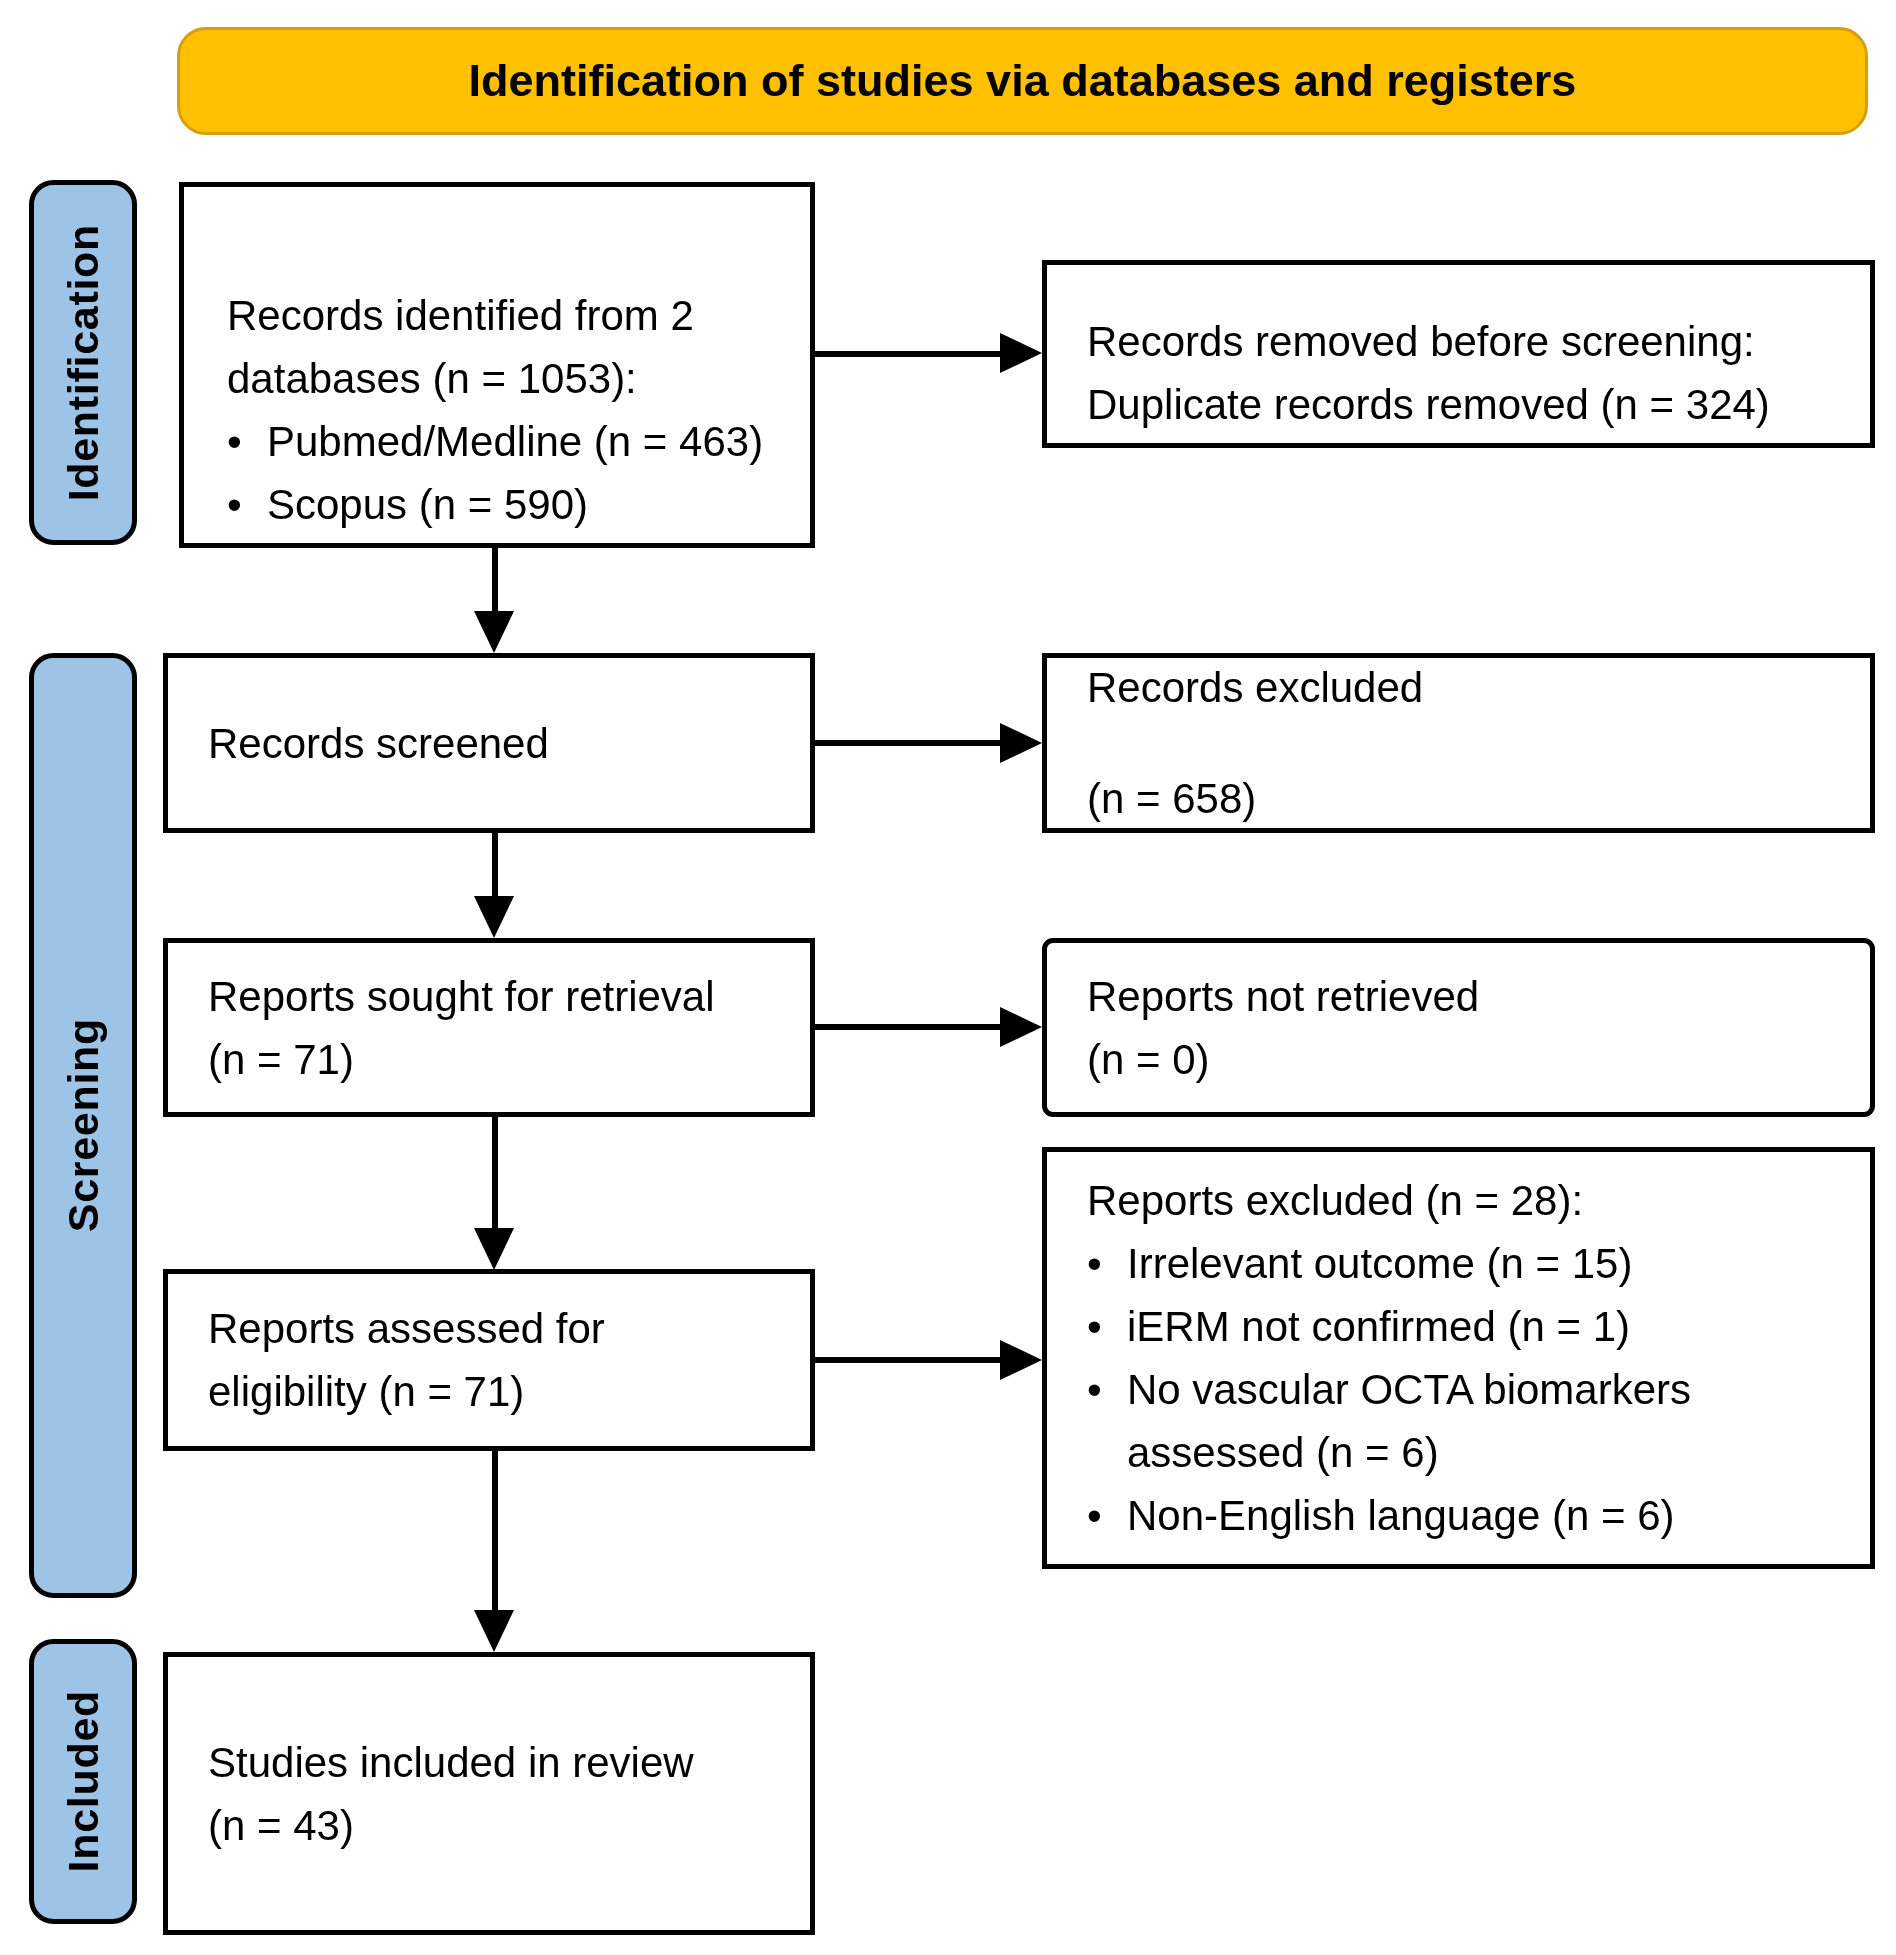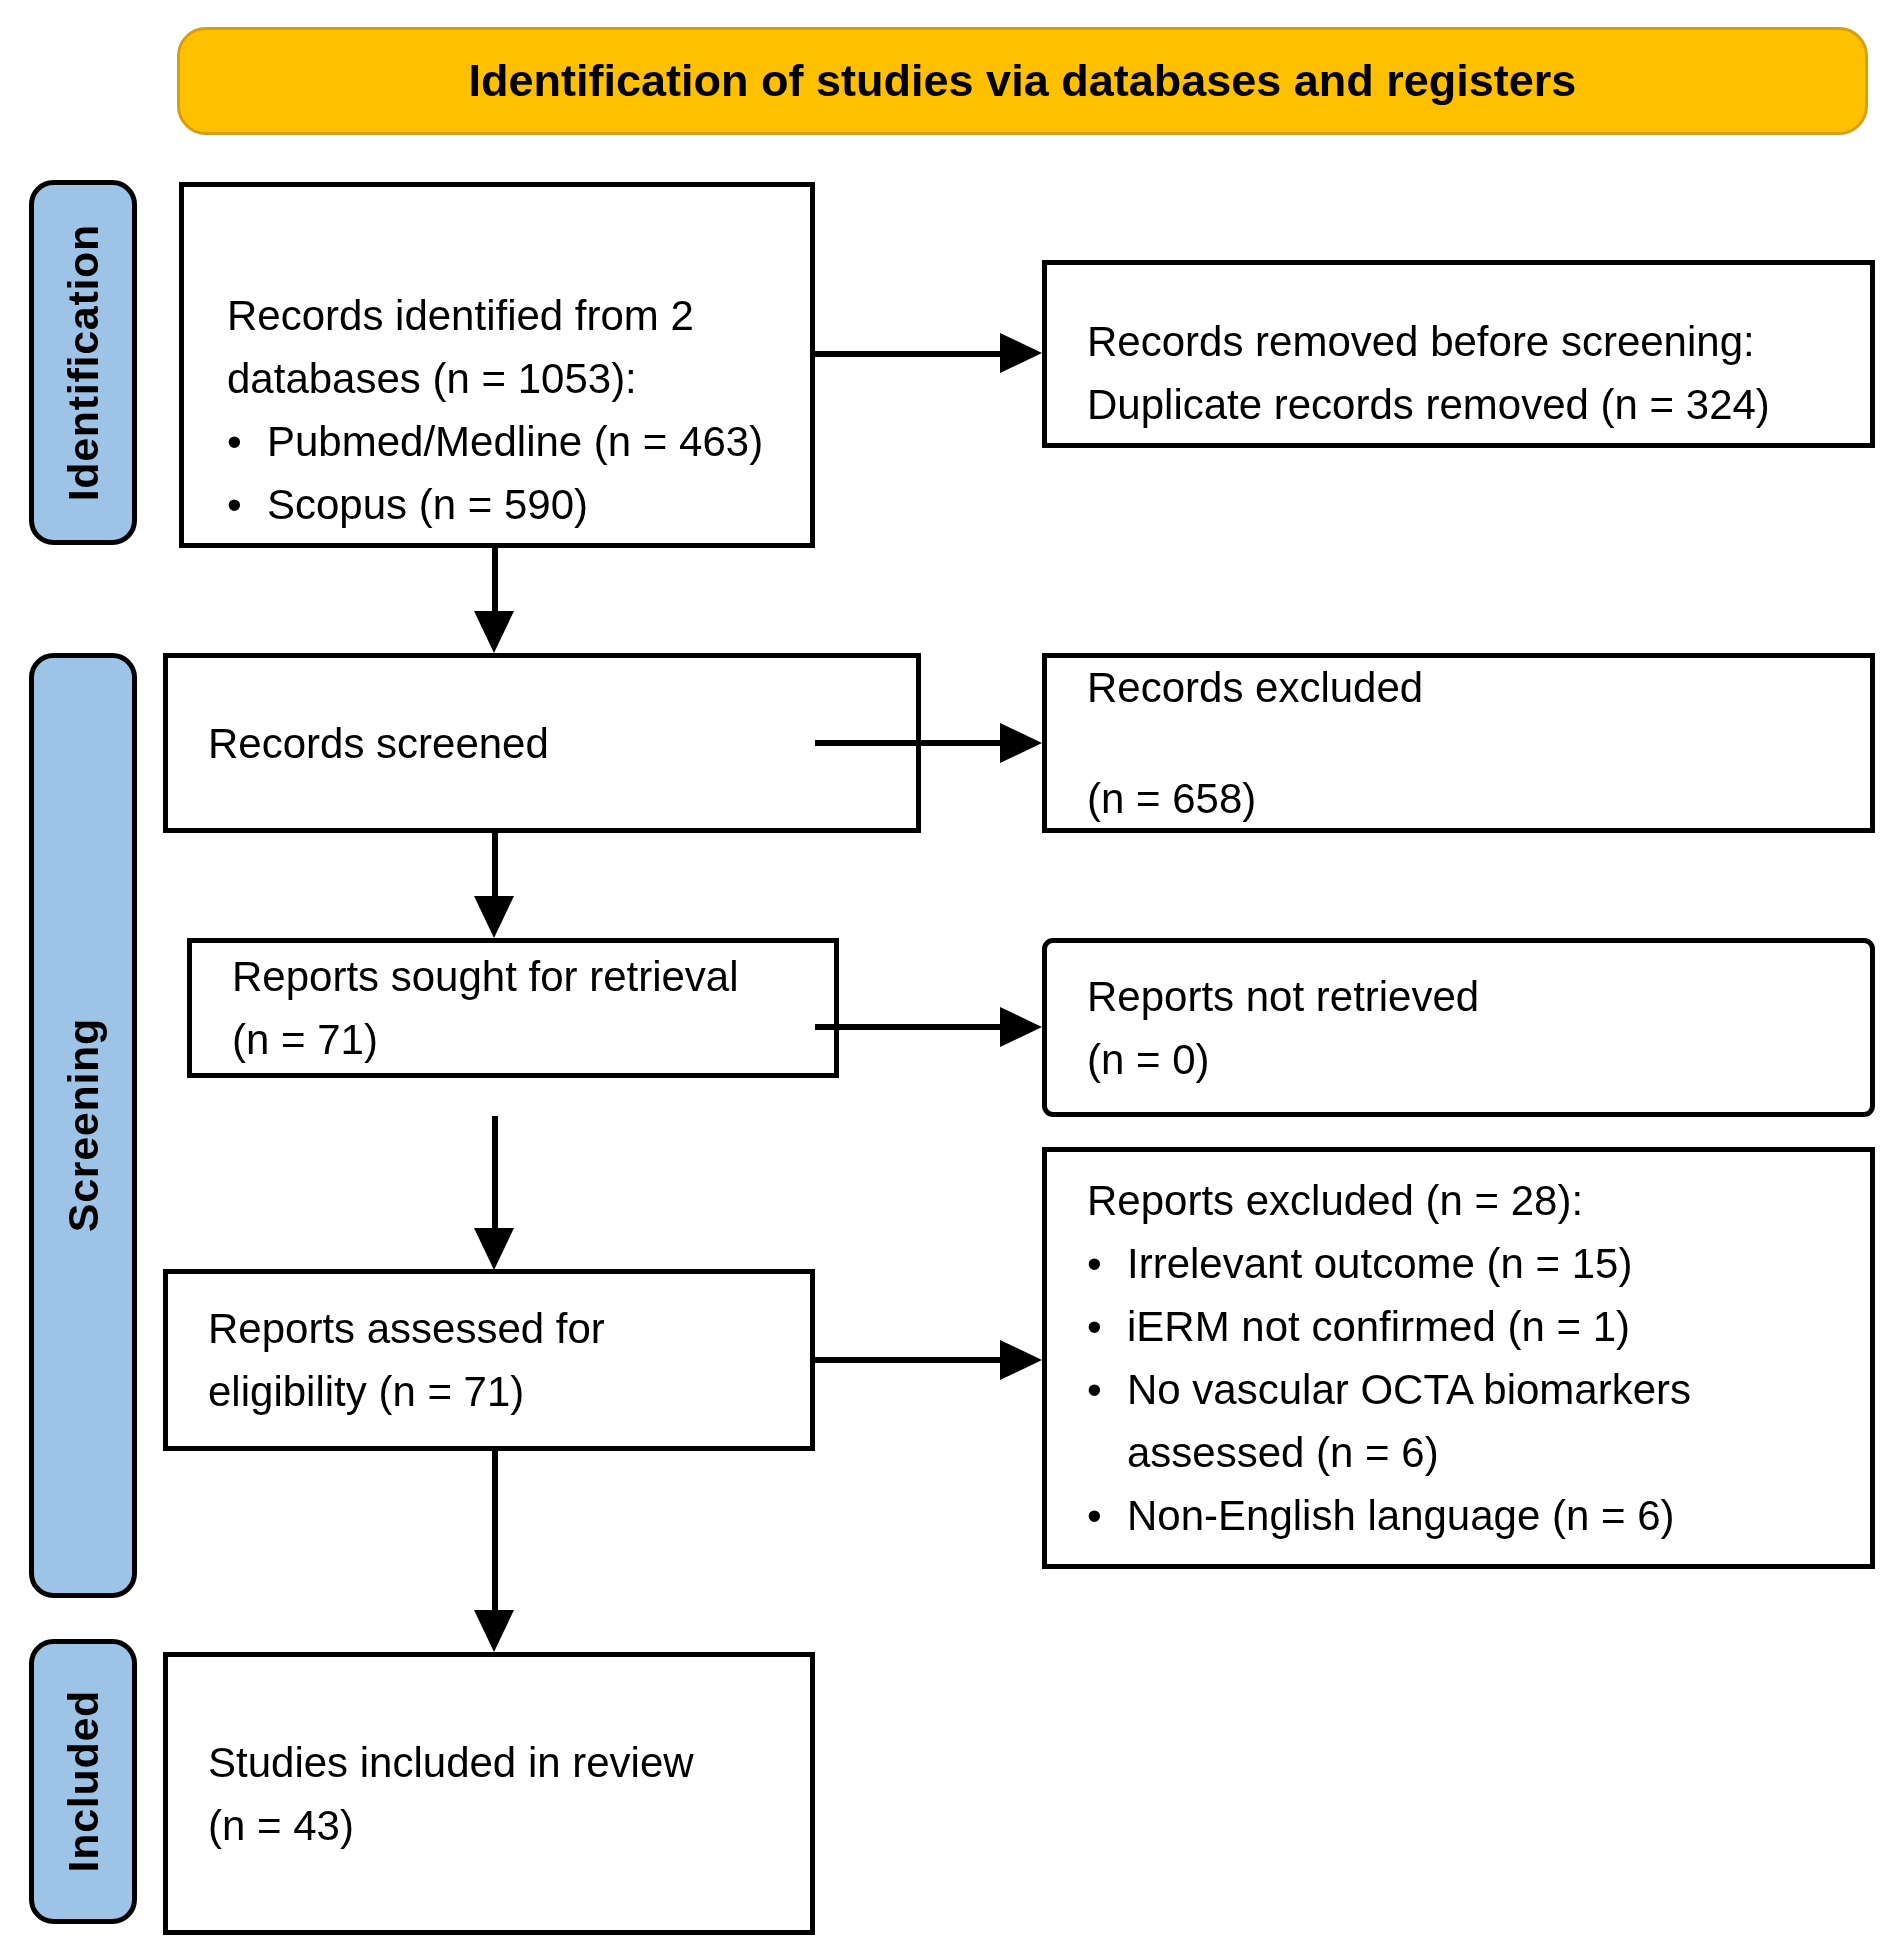--- a/index.html
+++ b/index.html
@@ -101,30 +101,30 @@
       <li>Pubmed/Medline (n = 463)</li>
       <li>Scopus (n = 590)</li>
     </ul>
   </div>
 
   <div class="box" style="left:1042px; top:260px; width:833px; height:188px;justify-content:flex-end;">
     <div>Records removed before screening:</div>
     <div>Duplicate records removed (n = 324)</div>
   </div>
 
-  <div class="box" style="left:163px; top:653px; width:758px; height:180px;">
+  <div class="box" style="left:163px; top:653px; width:652px; height:180px;">
     <div>Records screened</div>
   </div>
 
   <div class="box" style="left:1042px; top:653px; width:833px; height:180px;gap:48px;">
     <div>Records excluded</div>
     <div>(n = 658)</div>
   </div>
 
-  <div class="box" style="left:163px; top:938px; width:652px; height:140px;margin-left:24px;">
+  <div class="box" style="left:163px; top:938px; width:652px; height:179px;">
     <div>Reports sought for retrieval</div>
     <div>(n = 71)</div>
   </div>
 
   <div class="box" style="left:1042px; top:938px; width:833px; height:179px;border-radius:11px;">
     <div>Reports not retrieved</div>
     <div>(n = 0)</div>
   </div>
 
   <div class="box" style="left:163px; top:1269px; width:652px; height:182px;">

